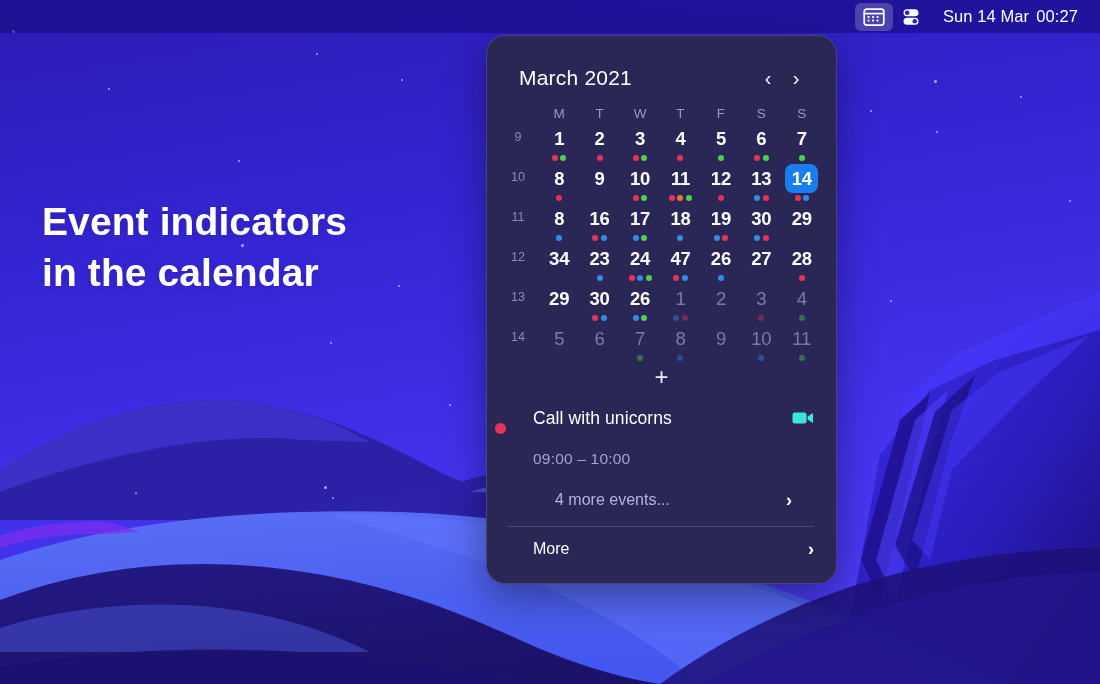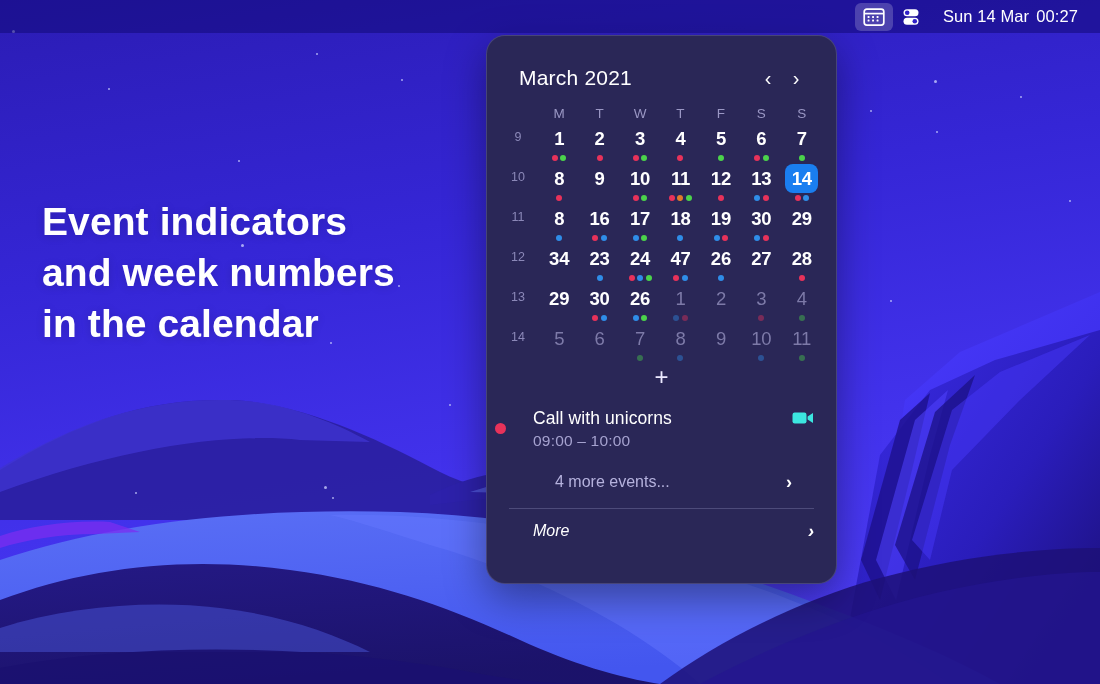--- a/index.html
+++ b/index.html
@@ -193,37 +193,37 @@
   }
   .event-title {
     color: #ffffff;
     font-size: 17.5px;
     font-weight: 400;
     letter-spacing: .1px;
   }
   .event-time {
     color: #a5a2cf;
     font-size: 15.5px;
-    margin-top: 3px;
+    margin-top: 21px;
     letter-spacing: .2px;
   }
   .event-video {
     position: absolute;
     right: 0;
     top: 8px;
   }
 
   .row-link {
     display: flex;
     align-items: center;
     padding: 13px 22px 13px 46px;
     color: #b5b2dd;
     font-size: 16px;
   }
-  .row-link.strong { color: #ffffff; font-style: italic; }
+  .row-link.strong { color: #ffffff; }
   .row-link .chev {
     margin-left: auto;
     color: #ffffff;
     font-size: 18px;
     font-weight: 600;
     line-height: 1;
   }
   .divider {
     height: 1px;
     background: rgba(170,168,215,0.28);
@@ -331,21 +331,20 @@
     <div class="star" style="left:1069px;top:200px; width:2px;  height:2px;"></div>
     <div class="star" style="left:890px; top:300px; width:2px;  height:2px;"></div>
     <div class="star" style="left:135px; top:492px; width:2px;  height:2px;"></div>
     <div class="star" style="left:324px; top:486px; width:3px;  height:3px;"></div>
     <div class="star" style="left:332px; top:497px; width:2px;  height:2px;"></div>
     <div class="star" style="left:511px; top:487px; width:2px;  height:2px;"></div>
   </div>
 
   <div id="headline">
     <div>Event indicators</div>
-    <div>and week numbers</div>
     <div>in the calendar</div>
   </div>
 
   <div id="menubar">
 
     <div class="mb-item active">
       <svg width="22" height="20" viewBox="0 0 22 20">
         <rect x="1.2" y="2.2" width="19.6" height="16" rx="2.6" fill="none" stroke="#ffffff" stroke-width="1.7"></rect>
         <line x1="1.2" y1="6.6" x2="20.8" y2="6.6" stroke="#ffffff" stroke-width="1.7"></line>
         <g fill="#ffffff">

